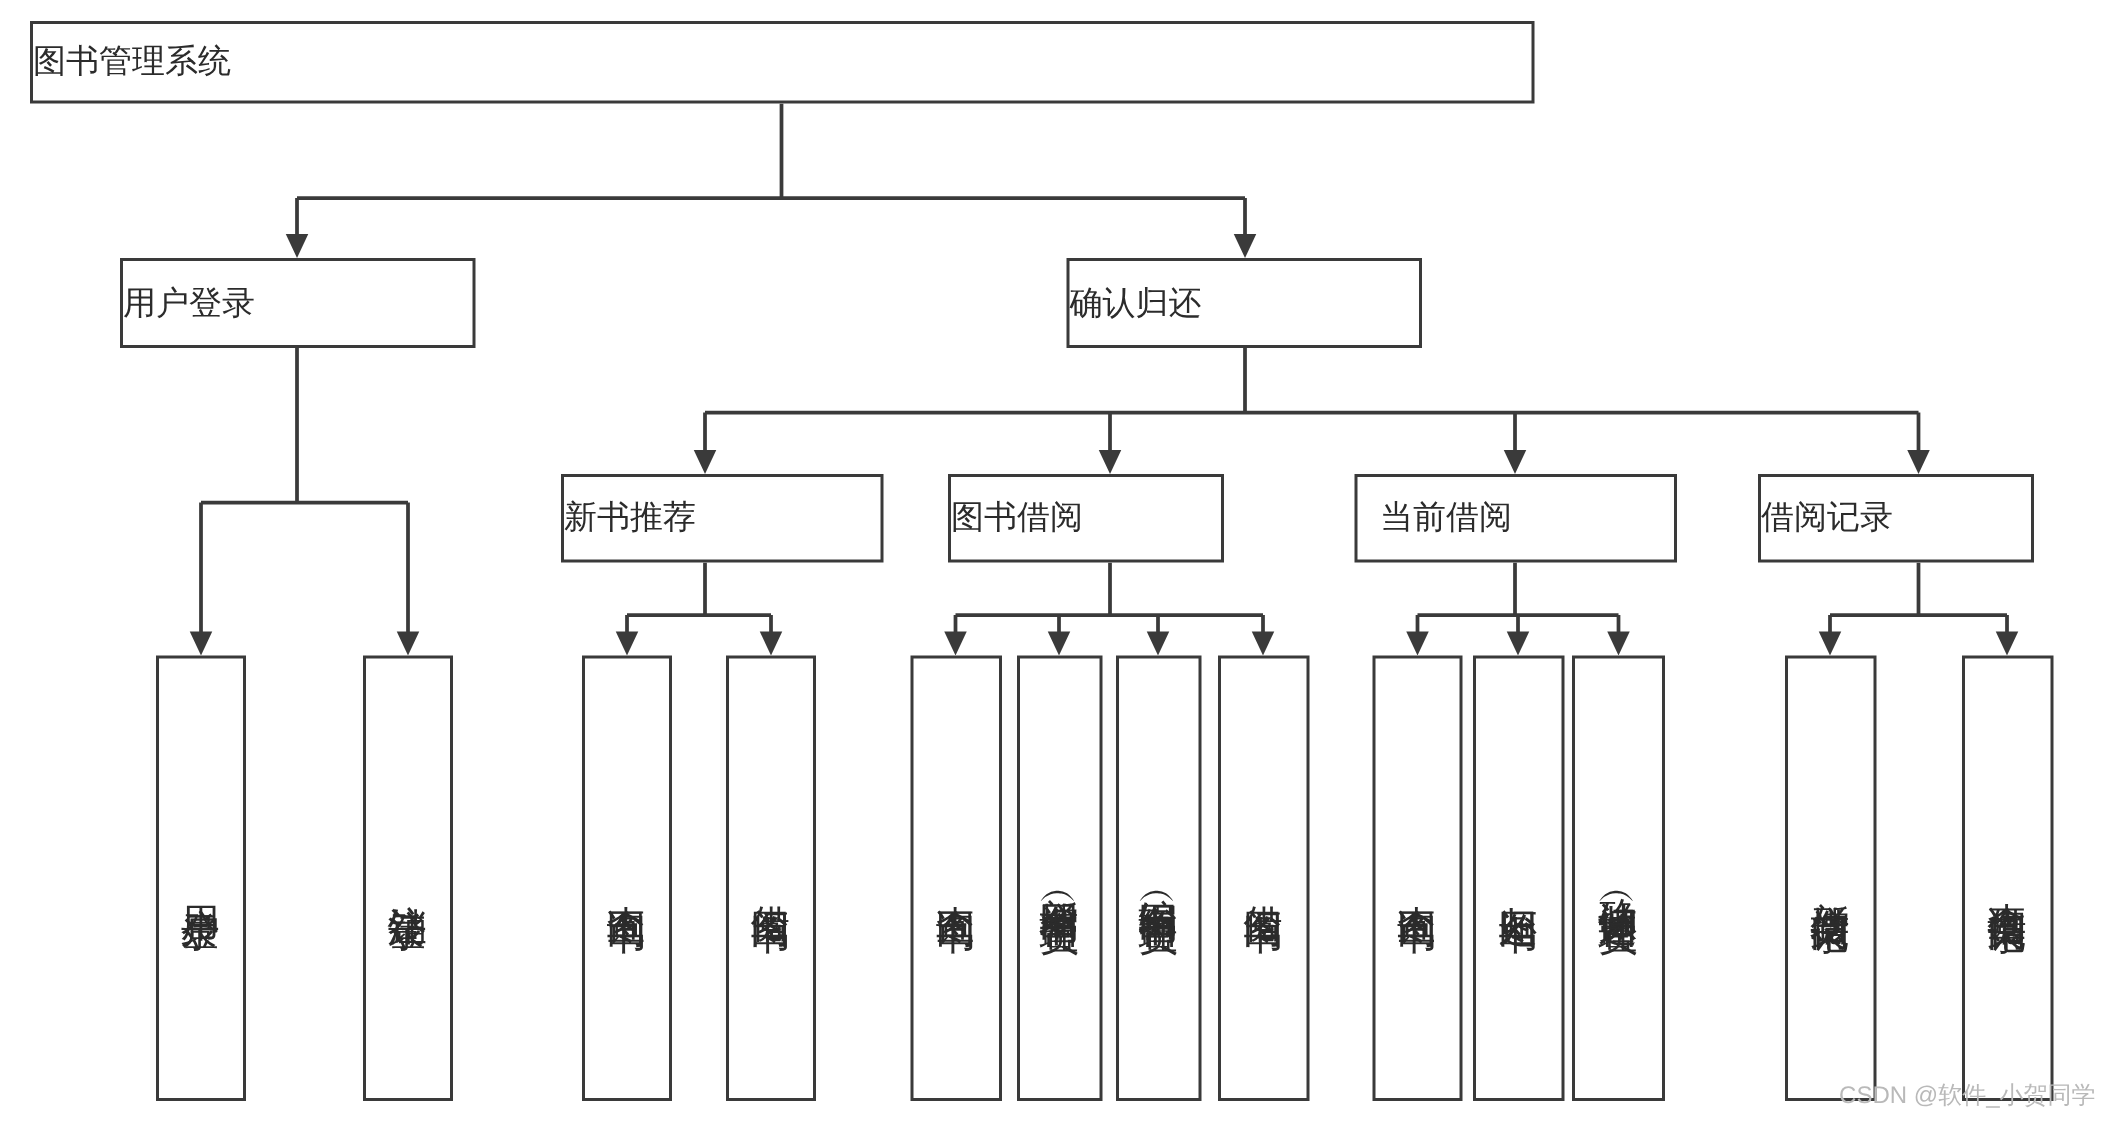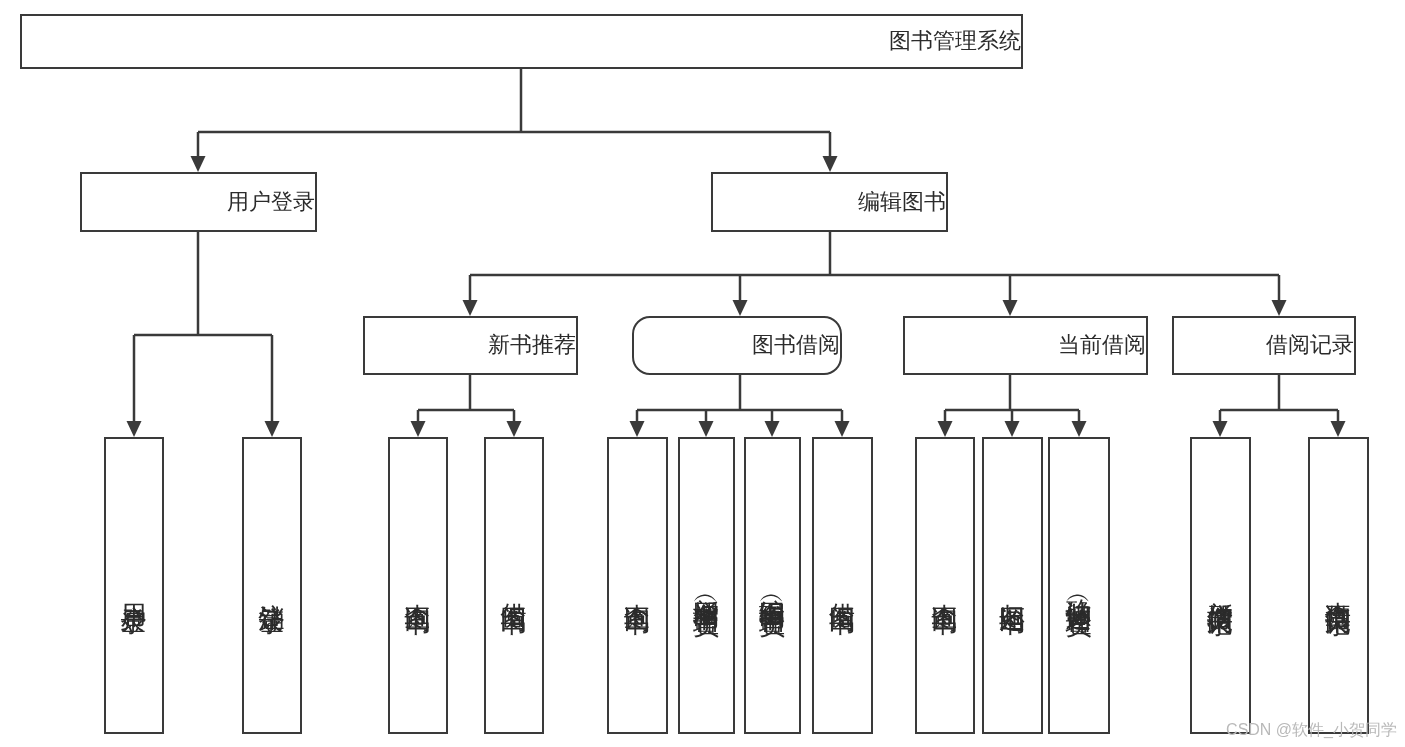--- a/index.html
+++ b/index.html
@@ -26,21 +26,21 @@
     width: 1405px;
     height: 747px;
   }
   .node {
     position: absolute;
     box-sizing: border-box;
     background: #ffffff;
     border: 2.5px solid #3a3a3a;
     display: flex;
     align-items: center;
-    justify-content: flex-end;
+    justify-content: flex-start;
     color: #2b2b2b;
   }
   .node .label {
     display: block;
     text-align: center;
     line-height: 1.12;
     white-space: nowrap;
   }
   .node.h .label {
     font-size: 22px;
@@ -132,29 +132,29 @@
   </svg>
 
   <div id="nodes-layer">
       <div class="node h" style="left: 20px; top: 14px; width: 1003px; height: 55px;">
         <span class="label">图书管理系统</span>
       </div>
       <div class="node h" style="left: 80px; top: 172px; width: 237px; height: 60px;">
         <span class="label">用户登录</span>
       </div>
       <div class="node h" style="left: 711px; top: 172px; width: 237px; height: 60px;">
-        <span class="label">编辑图书</span>
-      </div>
-      <div class="node h" style="left: 363px; top: 316px; width: 215px; height: 59px;">
+        <span class="label">确认归还</span>
+      </div>
+      <div class="node h" style="left: 374px; top: 316px; width: 215px; height: 59px;">
         <span class="label">新书推荐</span>
       </div>
-      <div class="node h" style="left: 632px; top: 316px; width: 210px; height: 59px; border-radius: 18px;">
+      <div class="node h" style="left: 632px; top: 316px; width: 184px; height: 59px;">
         <span class="label">图书借阅</span>
       </div>
-      <div class="node h" style="left: 903px; top: 316px; width: 245px; height: 59px;">
+      <div class="node h" style="left: 903px; top: 316px; width: 215px; height: 59px; padding-left: 15px;">
         <span class="label">当前借阅</span>
       </div>
       <div class="node h" style="left: 1172px; top: 316px; width: 184px; height: 59px;">
         <span class="label">借阅记录</span>
       </div>
       <div class="node v" style="left: 104px; top: 437px; width: 60px; height: 297px;">
         <span class="label">用户登录</span>
       </div>
       <div class="node v" style="left: 242px; top: 437px; width: 60px; height: 297px;">
         <span class="label">注销登录</span>

